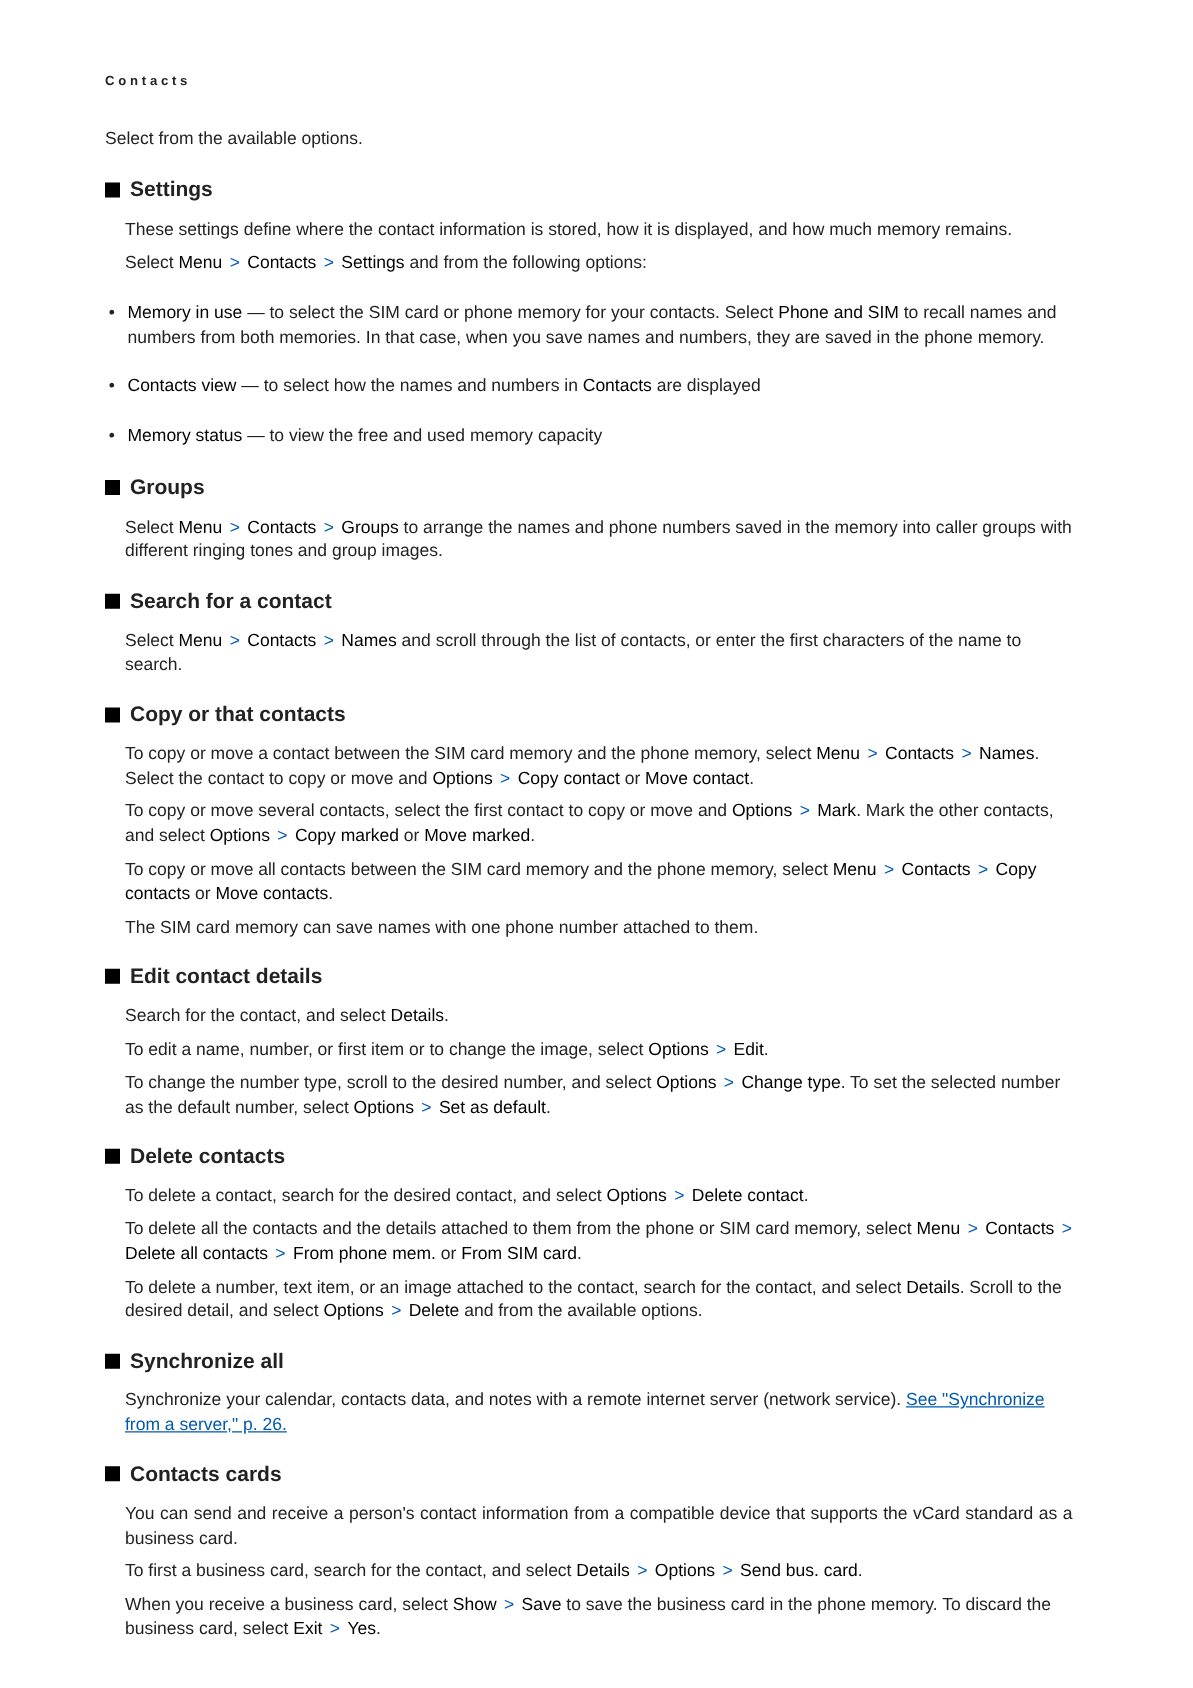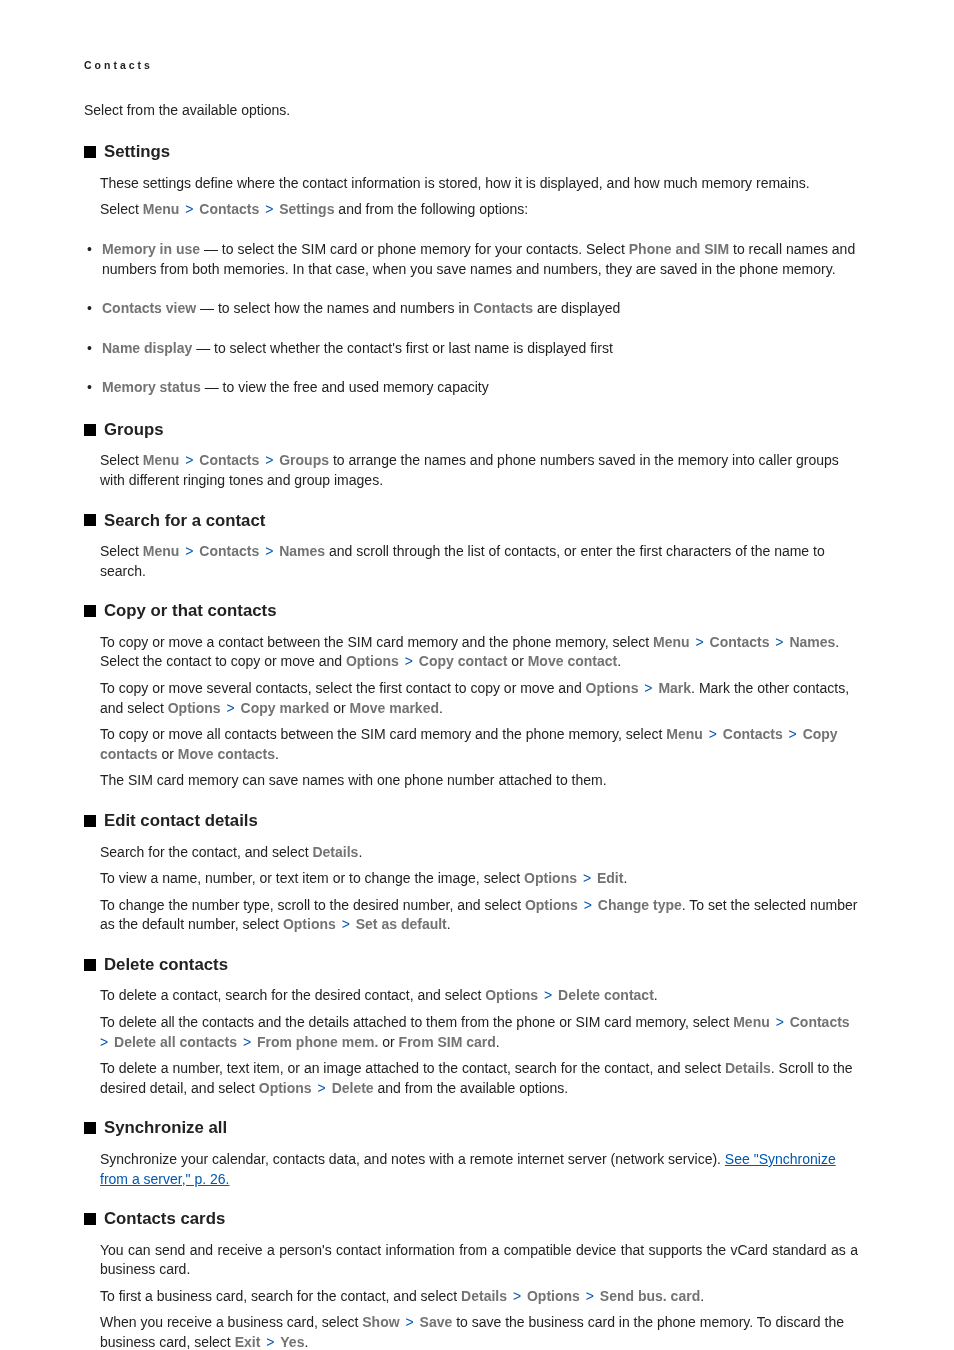--- a/index.html
+++ b/index.html
@@ -5,21 +5,21 @@
   * { margin: 0; padding: 0; box-sizing: border-box; }
   body { background: #fff; font-family: "Segoe UI", "Helvetica Neue", Arial, sans-serif; font-size: 14px; color: #222; width: 954px; margin: 0 auto; padding: 58px 80px 40px 84px; line-height: 1.4; }
   .pgheader { font-size: 10.5px; font-weight: 700; letter-spacing: 3px; margin-bottom: 28px; }
   .intro { margin-bottom: 20px; }
   h2.sect { font-size: 16.8px; font-weight: 700; margin: 18px 0 10px 0; display: flex; align-items: center; }
   h2.sect .bullet { display: inline-block; width: 12px; height: 12px; background: #000; margin-right: 8px; flex: 0 0 auto; }
   p.body { margin: 7px 16px; }
   ul.opts { list-style: none; margin: 6px 0 8px 0; padding: 0; }
   ul.opts li { position: relative; padding-left: 18px; margin: 20px 0; }
   ul.opts li::before { content: "•"; position: absolute; left: 3px; top: 0; color: #222; }
-  .b { font-weight: 700; color: #737373; }
+  .b { font-weight: 400; color: #000000; }
   .chev { color: #0058b0; font-weight: 400; padding: 0 2px; }
   .link { color: #0058b0; text-decoration: underline; cursor: pointer; }
   .footer { margin-top: 44px; font-size: 16px; display: flex; }
   .footer .left { flex: 1; }
   .footer .pg { width: 50%; text-align: right; padding-left: 30px; }
 </style>
 </head>
 <body>
 
 <div class="pgheader">Contacts</div>
@@ -30,21 +30,20 @@
     <span class="bullet"></span>
     <span>Settings</span>
   </h2>
 <p class="body">These settings define where the contact information is stored, how it is displayed, and how much memory remains.</p>
 <p class="body">
   <span>Select </span><span class="b">Menu</span><span class="chev"> &gt; </span><span class="b">Contacts</span><span class="chev"> &gt; </span><span class="b">Settings</span><span> and from the following options:</span>
 </p>
 <ul class="opts">
   <li><span class="b">Memory in use</span><span>  —  to select the SIM card or phone memory for your contacts. Select </span><span class="b">Phone and SIM</span><span> to recall names and numbers from both memories. In that case, when you save names and numbers, they are saved in the phone memory.</span></li>
   <li><span class="b">Contacts view</span><span>  —  to select how the names and numbers in </span><span class="b">Contacts</span><span> are displayed</span></li>
-  <li><span class="b">Name display</span><span> —  to select whether the contact's first or last name is displayed first</span></li>
   <li><span class="b">Memory status</span><span> —   to view the free and used memory capacity</span></li>
 </ul>
 
 <h2 class="sect">
     <span class="bullet"></span>
     <span>Groups</span>
   </h2>
 <p class="body">
   <span>Select </span><span class="b">Menu</span><span class="chev"> &gt; </span><span class="b">Contacts</span><span class="chev"> &gt; </span><span class="b">Groups</span><span> to arrange the names and phone numbers saved in the memory into caller groups with different ringing tones and group images.</span>
 </p>
@@ -73,21 +72,21 @@
 <p class="body">The SIM card memory can save names with one phone number attached to them.</p>
 
 <h2 class="sect">
     <span class="bullet"></span>
     <span>Edit contact details</span>
   </h2>
 <p class="body">
   <span>Search for the contact, and select </span><span class="b">Details</span><span>.</span>
 </p>
 <p class="body">
-  <span>To view a name, number, or text item or to change the image, select </span><span class="b">Options</span><span class="chev"> &gt; </span><span class="b">Edit</span><span>.</span>
+  <span>To edit a name, number, or first item or to change the image, select </span><span class="b">Options</span><span class="chev"> &gt; </span><span class="b">Edit</span><span>.</span>
 </p>
 <p class="body">
   <span>To change the number type, scroll to the desired number, and select </span><span class="b">Options</span><span class="chev"> &gt; </span><span class="b">Change type</span><span>. To set the selected number as the default number, select </span><span class="b">Options</span><span class="chev"> &gt; </span><span class="b">Set as default</span><span>.</span>
 </p>
 
 <h2 class="sect">
     <span class="bullet"></span>
     <span>Delete contacts</span>
   </h2>
 <p class="body">

